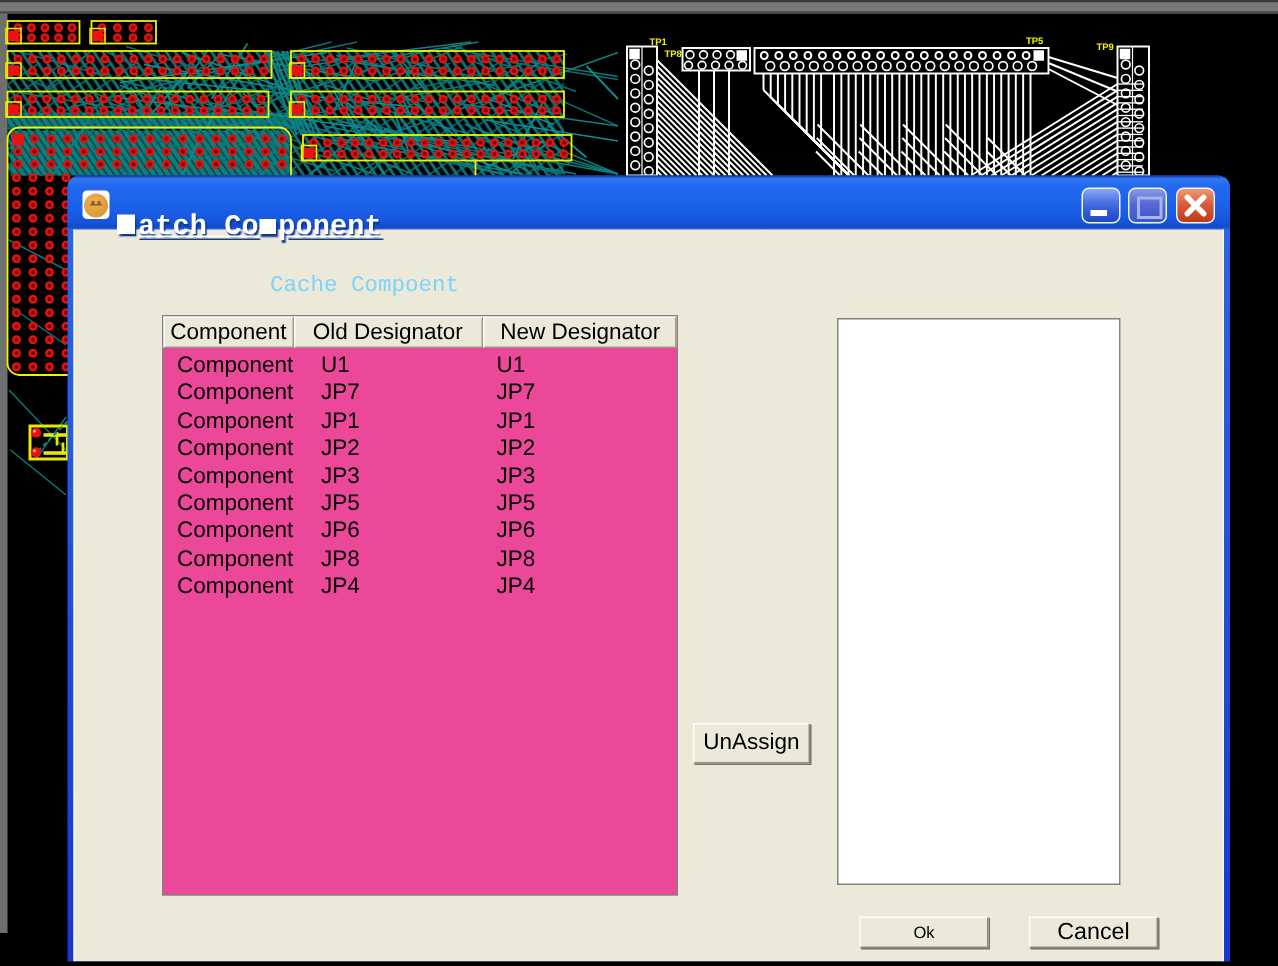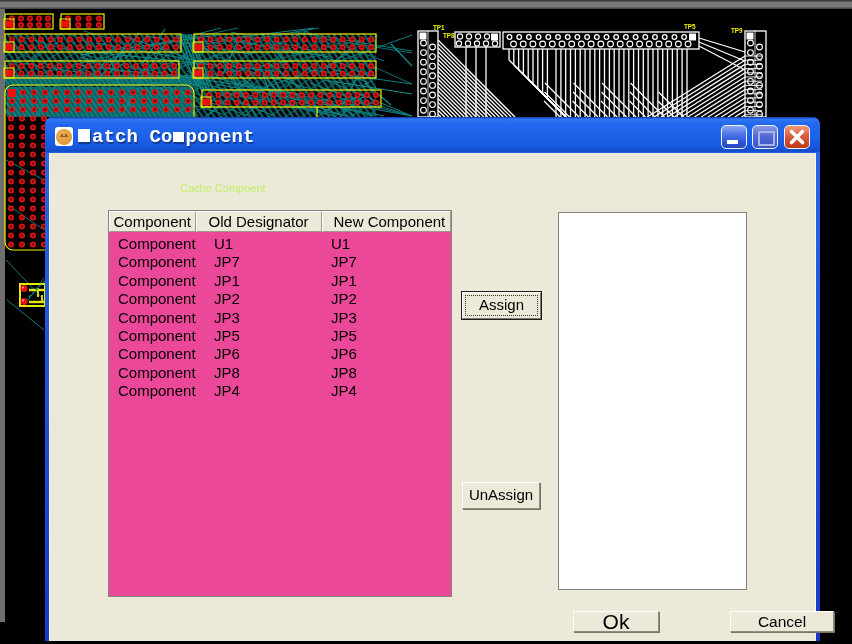--- a/index.html
+++ b/index.html
@@ -7,33 +7,33 @@
  border-radius:8px 8px 0 0;
  background:linear-gradient(180deg,#2a6ae8,#1838cc);}
 #tbar{position:absolute;left:0;top:0;width:775px;height:36px;border-radius:8px 8px 0 0;
  background:linear-gradient(180deg,#16339e 0%,#3077f2 6%,#2268ee 20%,#1b62ea 55%,#1656dd 85%,#124bc8 95%,#2a64e4 100%);}
 #client{position:absolute;left:4px;top:36px;width:767px;height:488px;background:#ece9d8;
  border-left:1px solid #f6f5ee;border-right:1px solid #f6f5ee;box-sizing:border-box;}
 #icon{position:absolute;left:10px;top:10px;width:18px;height:19px;background:#fdfdfd;border-radius:3px;}
 #icon .circ{position:absolute;left:1px;top:1.5px;width:16px;height:16px;border-radius:50%;
  background:radial-gradient(circle at 40% 35%,#eeb055,#d68f2a);}
 #icon .m1{position:absolute;left:5px;top:9px;width:8px;height:1.2px;background:#8a6220;}#icon .m2{position:absolute;left:6px;top:6.5px;width:2px;height:2px;background:#8a6220;}#icon .m3{position:absolute;left:10px;top:6.5px;width:2px;height:2px;background:#8a6220;}
-#title{position:absolute;left:33px;top:9px;color:#fff;font-family:"Liberation Mono",monospace;
- font-weight:bold;font-size:19px;letter-spacing:0.1px;text-shadow:1px 2px 1px #123a8f;white-space:pre;}
+#title{position:absolute;left:33px;top:23px;color:#fff;font-family:"Liberation Mono",monospace;
+ font-weight:bold;font-size:19px;letter-spacing:0.1px;text-shadow:1px 2px 1px #123a8f;white-space:pre;text-decoration:underline;}
 #title .blk{display:inline-block;background:#fff;width:12px;height:13px;margin-right:2px;box-shadow:1px 2px 1px #123a8f;}
 #title .blk2{display:inline-block;background:#fff;width:11px;height:10px;margin-right:2px;box-shadow:1px 2px 1px #123a8f;}
 .capbtn{position:absolute;top:8px;width:26px;height:24px;border-radius:5px;border:1.4px solid #eef3fd;box-sizing:border-box;}
 #bmin{left:676px;background:linear-gradient(180deg,#8aa7f5 0%,#4a71e4 40%,#2d55d2 75%,#2448c4 100%);}
 #bmin .dash{position:absolute;left:5px;bottom:4px;width:11px;height:4.5px;background:#fff;}
 #bmax{left:707px;background:linear-gradient(180deg,#8a9be6 0%,#5569d6 45%,#3c54c6 100%);}
 #bmax .sq{position:absolute;left:5px;top:5px;width:13px;height:11px;border:2.6px solid #a6b4e8;}
 #bclose{left:739px;background:linear-gradient(180deg,#f09a7a 0%,#da5d3c 45%,#c64320 85%,#b93a18 100%);}
 #bclose svg{position:absolute;left:3px;top:2px;}
 
-.lab{position:absolute;color:#bef264;font-size:11px;white-space:pre;}
+.lab{position:absolute;color:#7dd3fc;font-size:15px;white-space:pre;font-family:Liberation Mono, monospace;}
 #cachelab{left:180px;top:182px;}
 #srclab{left:585px;top:187px;}
 #table{position:absolute;left:108px;top:210px;width:344px;height:387px;background:#ec4899;
  border:1px solid #828282;box-sizing:border-box;}
 #thead{position:absolute;left:0;top:0;width:342px;height:21px;display:flex;}
 .hcell{background:#ece9d8;border-top:1px solid #fff;border-left:1px solid #fff;
  border-right:1px solid #9c9a8a;border-bottom:1px solid #9c9a8a;box-sizing:border-box;
  font-size:15px;color:#000;text-align:center;line-height:20px;overflow:hidden;}
 #h1{width:92px;}#h2{width:134px;}#h3{width:137px;text-align:left;padding-left:11px;}
 #tbody{position:absolute;left:0;top:23px;width:342px;}
@@ -48,22 +48,22 @@
  border-top:1.5px solid #fffdf5;border-left:1.5px solid #fffdf5;
  border-right:1.5px solid #8f8d7e;border-bottom:1.5px solid #8f8d7e;
  box-sizing:border-box;box-shadow:1px 1px 0 #77756a;}
 #assign{left:461px;top:291px;width:81px;height:29px;border:1.7px solid #1c1c1c;
  box-shadow:none;line-height:26px;}
 #assign .inner{position:absolute;left:0px;top:0px;right:0px;bottom:0px;
  border-top:1.5px solid #fffdf5;border-left:1.5px solid #fffdf5;
  border-right:1.5px solid #7d7b6e;border-bottom:1.5px solid #7d7b6e;box-sizing:border-box;}
 #assign .focus{position:absolute;left:3px;top:3px;right:3px;bottom:3px;border:1px dotted #333;}
 #unassign{left:462px;top:458px;width:78px;height:27px;line-height:24px;margin-top:24px;}
-#okbtn{left:573px;top:611px;width:86px;height:21px;line-height:20px;font-size:21px;}
-#cancelbtn{left:686px;top:611px;width:104px;height:21px;line-height:20px;font-size:15.5px;margin-left:44px;}
+#okbtn{left:573px;top:611px;width:86px;height:21px;line-height:20px;font-size:11px;}
+#cancelbtn{left:686px;top:611px;width:86px;height:21px;line-height:20px;font-size:15.5px;}
 #botblack{position:absolute;left:0;top:641px;width:852px;height:3px;background:#000;}
 </style></head><body>
 <div id="root">
 <svg width="852" height="644" viewBox="0 0 852 644">
       <rect width="852" height="644" fill="#000"></rect>
       <rect x="0" y="0" width="852" height="9" fill="#787878"></rect>
       <rect x="0" y="0" width="852" height="1.5" fill="#3a3a3a"></rect>
       <rect x="0" y="7.5" width="852" height="1.5" fill="#4a4a4a"></rect>
       <rect x="0" y="9" width="5" height="613" fill="#6f6f6f"></rect>
       <defs>
@@ -1092,21 +1092,21 @@
         <svg width="18" height="18">
           <path d="M3.5 3.5 L14.5 14.5 M14.5 3.5 L3.5 14.5" stroke="#fff" stroke-width="3.6" stroke-linecap="round"></path>
         </svg>
       </div>
 </div>
 <div id="cachelab" class="lab">Cache Compoent</div>
 <div id="table">
   <div id="thead">
         <div id="h1" class="hcell">Component</div>
         <div id="h2" class="hcell">Old Designator</div>
-        <div id="h3" class="hcell">New Component</div>
+        <div id="h3" class="hcell">New Designator</div>
       </div>
   <div id="tbody">
         <div class="trow">
           <span class="c1">Component</span>
           <span class="c2">U1</span>
           <span class="c3">U1</span>
         </div>
         <div class="trow">
           <span class="c1">Component</span>
           <span class="c2">JP7</span>
@@ -1143,18 +1143,17 @@
           <span class="c3">JP8</span>
         </div>
         <div class="trow">
           <span class="c1">Component</span>
           <span class="c2">JP4</span>
           <span class="c3">JP4</span>
         </div>
       </div>
 </div>
 <div id="srclist"></div>
-<div id="assign" class="btn"><div class="inner"></div><div class="focus"></div>Assign</div>
 <div id="unassign" class="btn">UnAssign</div>
 <div id="okbtn" class="btn">Ok</div>
 <div id="cancelbtn" class="btn">Cancel</div>
 <div id="botblack"></div>
 </div>
 
 </body></html>

